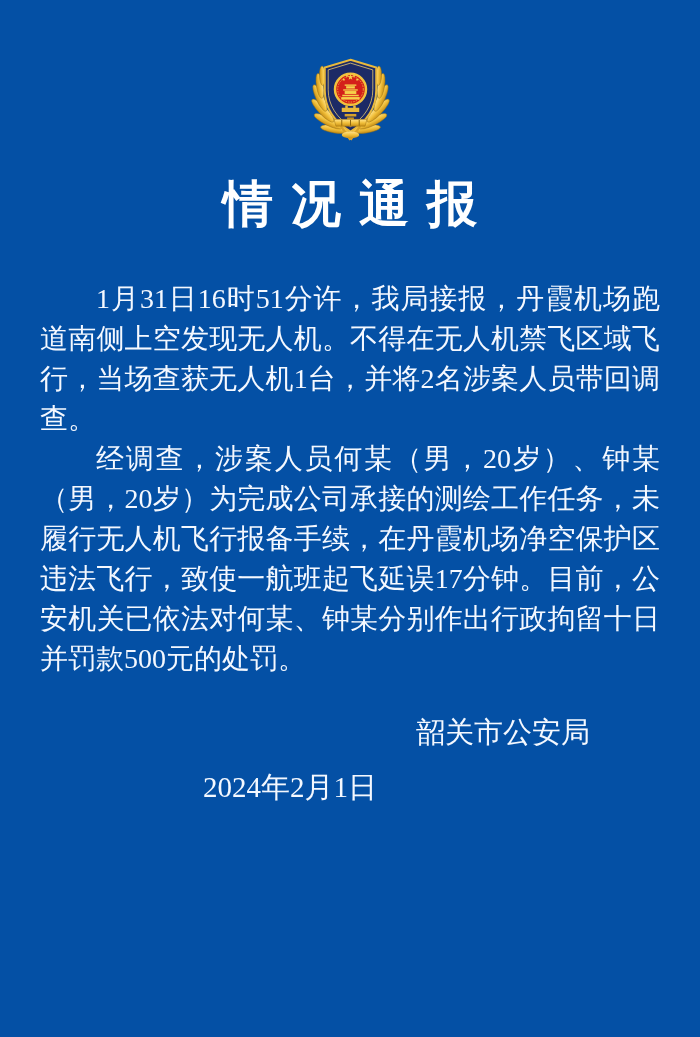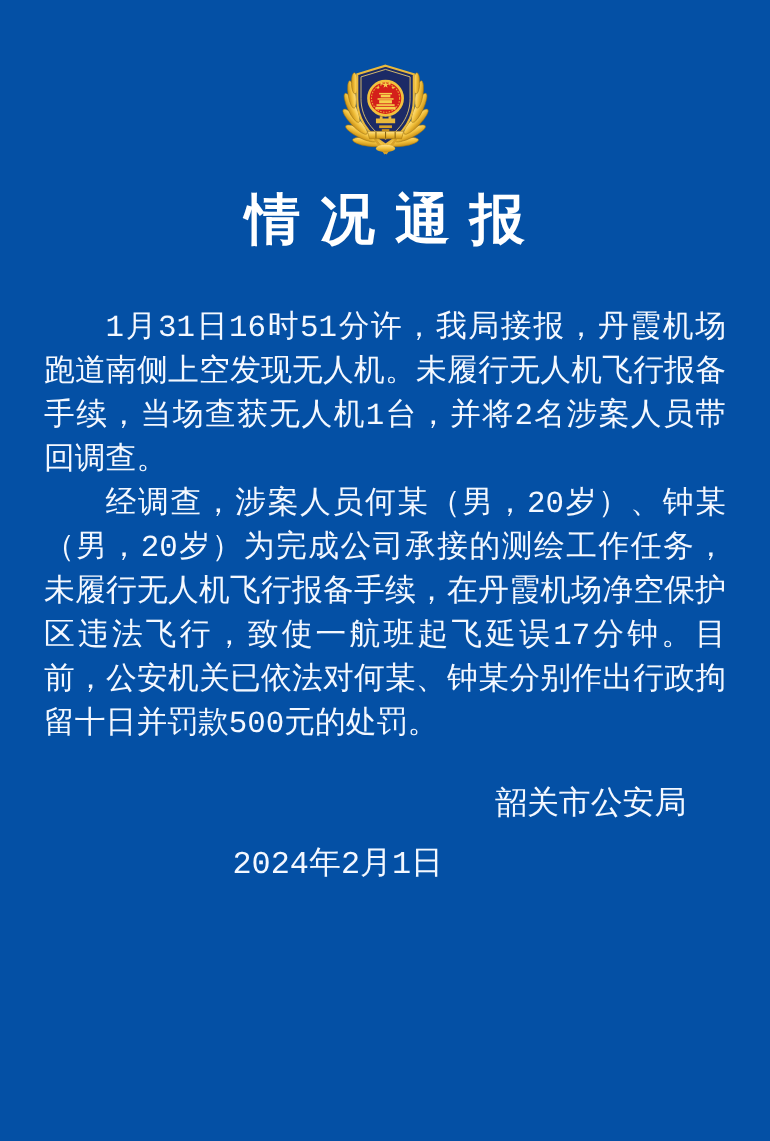--- a/index.html
+++ b/index.html
@@ -4,21 +4,21 @@
 <style>
   html, body { margin: 0; padding: 0; }
   body { background: #222; }
   .page {
     position: relative;
     width: 700px;
     height: 1037px;
     margin: 0 auto;
     background: #0450a5;
     overflow: hidden;
-    font-family: Liberation Mono, monospace;
+    font-family: Liberation Serif, serif;
   }
   .badge-wrap {
     width: 97px;
     height: 88px;
     margin: 55px auto 0;
   }
   .badge-wrap svg { display: block; width: 100%; height: 100%; }
   .title {
     margin: 32px 0 0;
     text-align: center;
@@ -36,21 +36,21 @@
     font-size: 28px;
     line-height: 40px;
     text-align: justify;
   }
   .body-text p {
     margin: 0;
     text-indent: 2em;
   }
   .signature-block {
     margin-top: 38px;
-    padding-right: 76px;
+    padding-right: 110px;
     text-align: right;
     color: #f4f8ff;
     font-size: 29px;
     line-height: 30px;
   }
   .signature-block .sig-date {
     margin-top: 25px;
     margin-right: 10px;
     text-align: center;
   }
@@ -118,21 +118,21 @@
         <path d="M33 65 L67 65 L65 72 L35 72 Z" fill="url(#gold)" stroke="#a87a12" stroke-width="0.6"></path>
         <path d="M41 65.5 v6 M50 65.5 v6 M59 65.5 v6" stroke="#8a6410" stroke-width="1"></path>
         <ellipse cx="50" cy="81" rx="9" ry="3.5" fill="url(#gold)"></ellipse>
       </g>
     </svg>
   </div>
 
   <h1 class="title">情况通报</h1>
 
   <div class="body-text">
-    <p>1月31日16时51分许，我局接报，丹霞机场跑道南侧上空发现无人机。未履行无人机飞行报备手续，当场查获无人机1台，并将2名涉案人员带回调查。</p>
+    <p>1月31日16时51分许，我局接报，丹霞机场跑道南侧上空发现无人机。不得在无人机禁飞区域飞行，当场查获无人机1台，并将2名涉案人员带回调查。</p>
     <p>经调查，涉案人员何某（男，20岁）、钟某（男，20岁）为完成公司承接的测绘工作任务，未履行无人机飞行报备手续，在丹霞机场净空保护区违法飞行，致使一航班起飞延误17分钟。目前，公安机关已依法对何某、钟某分别作出行政拘留十日并罚款500元的处罚。</p>
   </div>
 
   <div class="signature-block">
     <div class="sig-name">韶关市公安局</div>
     <div class="sig-date">2024年2月1日</div>
   </div>
 
 </div>
 

